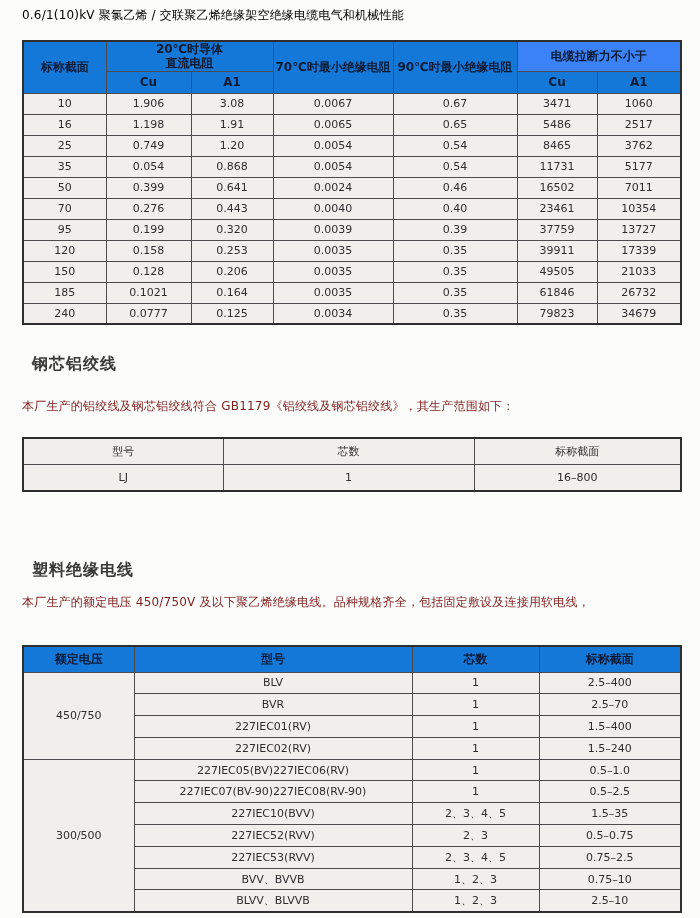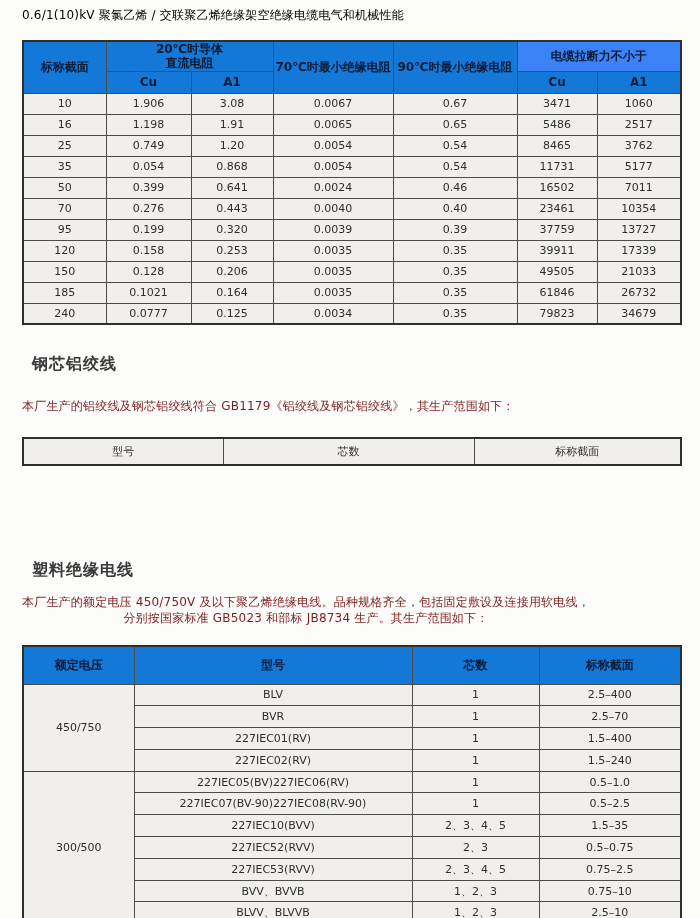--- a/index.html
+++ b/index.html
@@ -41,21 +41,21 @@
   table.tbl th.hdr-blue {
     background:#1478d8;
     color:#0c1b36;
     font-weight:bold;
     font-size:12px;
   }
   #cable-table thead tr.hrow1 { height:30px; }
   #cable-table thead tr.hrow2 { height:22px;padding-left:48px; }
   #cable-table tbody tr { height:21px; }
   #acsr-table tr { height:26.5px; }
-  #plastic-table thead tr { height:38px; }
+  #plastic-table thead tr { height:26px; }
   #plastic-table tbody tr { height:21.8px; }
   .two-line div { line-height:14px; }
 </style>
 </head>
 <body>
 
 <div class="page">
 
   <div class="doc-title">0.6/1(10)kV 聚氯乙烯 / 交联聚乙烯绝缘架空绝缘电缆电气和机械性能</div>
 
@@ -200,27 +200,31 @@
         <col style="width:207px">
     </colgroup>
     <thead>
       <tr>
         <th>型号</th>
         <th>芯数</th>
         <th>标称截面</th>
       </tr>
     </thead>
     <tbody>
+        <tr>
+          <td>LJ</td>
+          <td>1</td>
+          <td>16–800</td>
+        </tr>
       </tbody>
   </table>
 
   <div class="section-heading" style="top:560px;">塑料绝缘电线</div>
   <div class="section-desc" style="top:595px;text-align:center;">
     <div>本厂生产的额定电压 450/750V 及以下聚乙烯绝缘电线。品种规格齐全，包括固定敷设及连接用软电线，</div>
-    <div>分别按国家标准 GB5023 和部标 JB8734 生产。其生产范围如下：</div>
   </div>
 
   <table class="tbl" id="plastic-table" style="top:645px; width:658px;">
     <colgroup>
       <col style="width:111px">
         <col style="width:278px">
         <col style="width:127px">
         <col style="width:142px">
     </colgroup>
     <thead>

